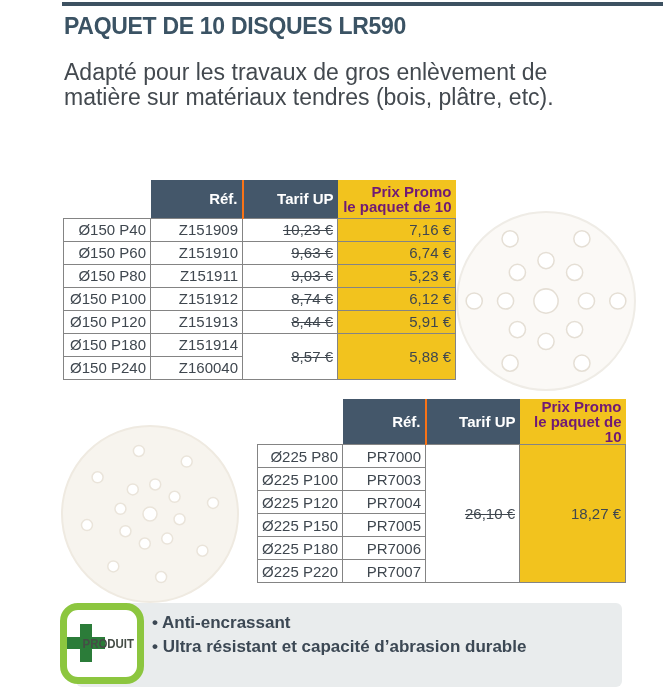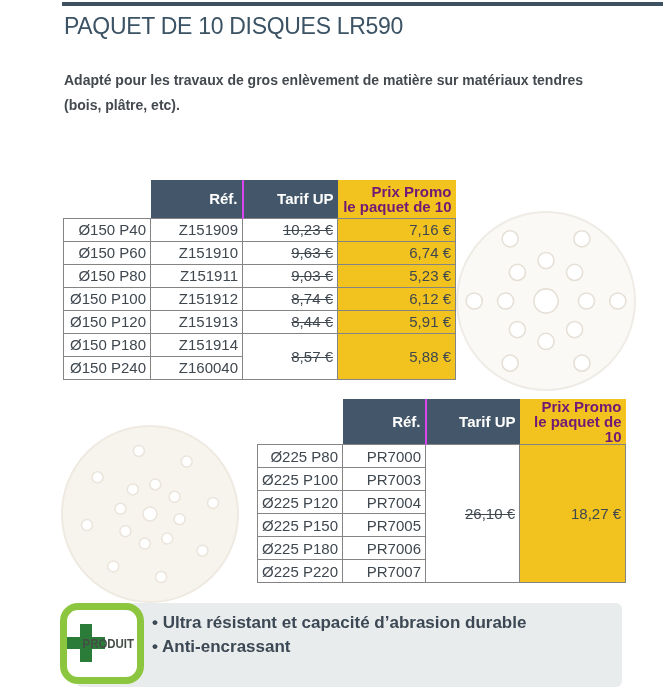--- a/index.html
+++ b/index.html
@@ -13,32 +13,32 @@
     --strike:#5f6368;
     --green:#8cc63f;
     --green-dark:#2b7c39;
   }
   *{box-sizing:border-box;margin:0;padding:0;}
   body{background:#fff;font-family:"Liberation Sans", sans-serif;}
   .page{position:relative;width:663px;height:692px;background:#ffffff;overflow:hidden;}
 
   .top-bar{position:absolute;left:62px;top:2px;right:0;height:4px;background:#3d5161;}
 
-  .title{position:absolute;left:64px;top:12px;font-weight:normal;font-size:23px;
+  .title{position:absolute;left:64px;top:12px;font-weight:bold;font-size:23px;
          line-height:28px;color:var(--slate-text);letter-spacing:-0.3px;}
-  .desc{position:absolute;left:64px;top:68px;width:558px;font-size:14px;
-        line-height:25px;color:var(--body-text);font-weight:bold;}
+  .desc{position:absolute;left:64px;top:60px;width:558px;font-size:23px;
+        line-height:25px;color:var(--body-text);}
 
   
   table.price{border-collapse:collapse;table-layout:fixed;background:#fff;}
   table.price th, table.price td{font-size:15px;text-align:right;vertical-align:middle;padding:0 4px;}
   table.price td{border:1px solid var(--border);height:23px;color:var(--cell-text);}
   th.th-blank{border:none;background:transparent;}
   th.th-dark{background:var(--slate);color:#ffffff;font-weight:bold;border:none;}
-  th.th-sep{border-left:2px solid #d946ef;}
+  th.th-sep{border-left:2px solid #f97316;}
   th.th-promo{background:var(--yellow);color:#701a75;font-weight:bold;border:none;
               white-space:pre-line;font-size:14px;line-height:15px;}
   td.tarif-cell{text-decoration:line-through;color:var(--strike);}
   td.promo-cell{background:var(--yellow);color:var(--orange);font-weight:normal;}
   #table-150{position:absolute;left:63px;top:180px;}
   #table-150 th{height:38px;}
   #table-225{position:absolute;left:257px;top:399px;}
   #table-225 th{height:40px;}
 
   
@@ -224,17 +224,17 @@
     </svg>
 
   <div class="plus-panel"></div>
 
   <div class="badge">
     <div class="plus-icon"></div>
     <div class="badge-label">PRODUIT</div>
   </div>
 
   <ul class="features" id="feature-list">
+      <li>Anti-encrassant</li>
       <li>Ultra résistant et capacité d’abrasion durable</li>
-      <li>Anti-encrassant</li>
     </ul>
 
 </div>
 
 </body></html>

